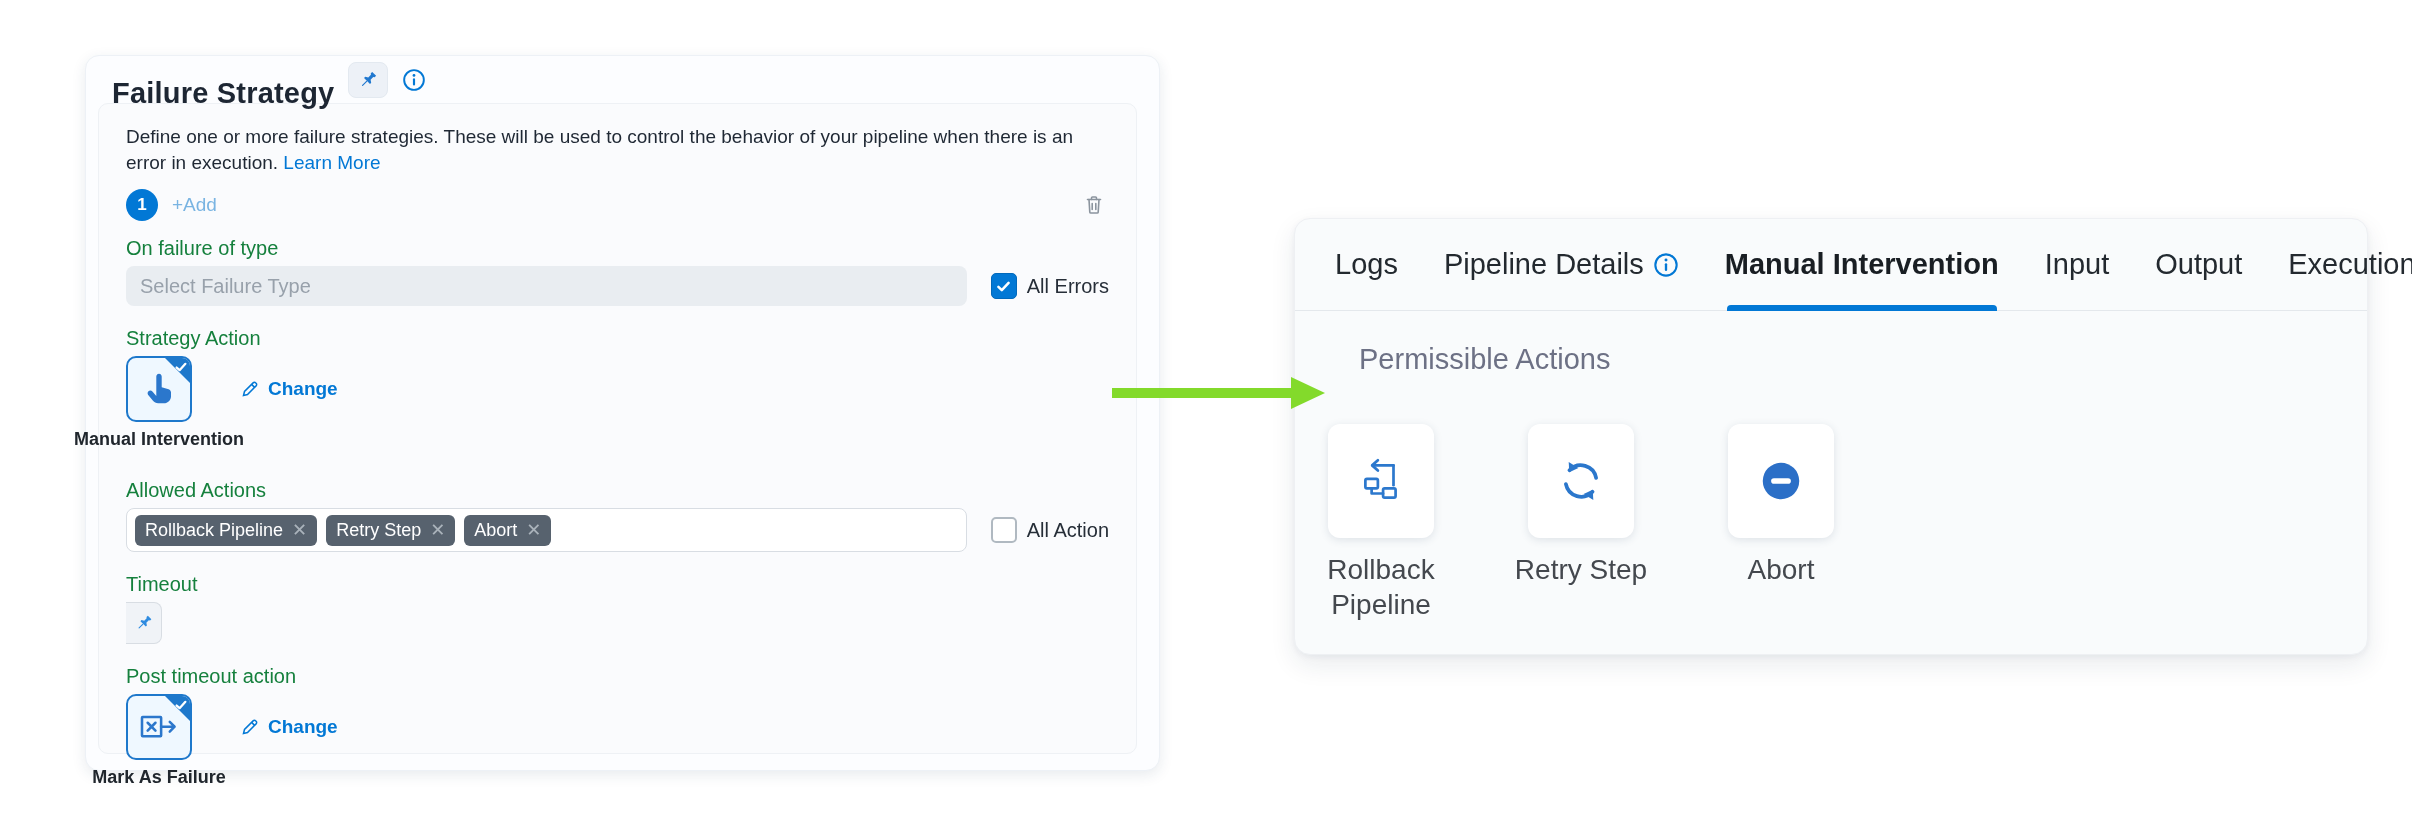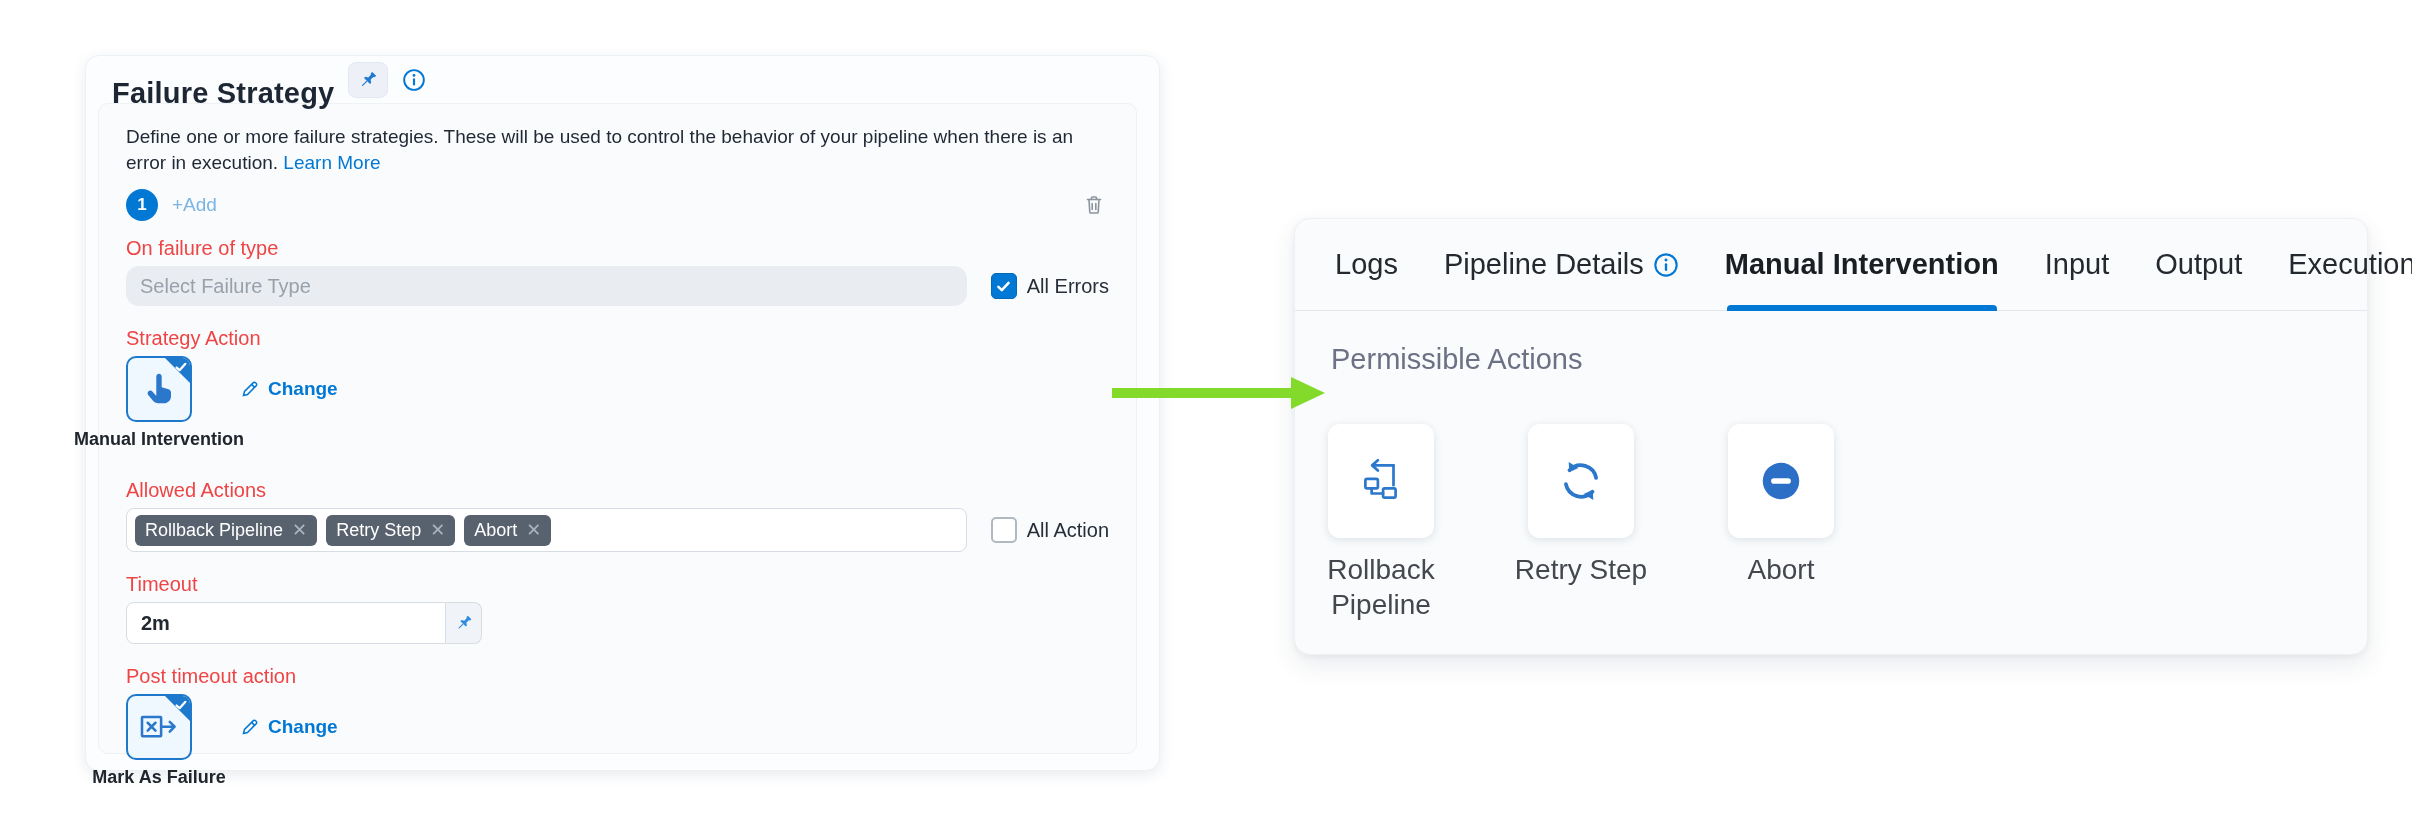--- a/index.html
+++ b/index.html
@@ -39,25 +39,25 @@
   .badge-row{ display:flex; align-items:center; height:34px; margin-bottom:14px; }
   .index-badge{
     width:32px; height:32px; border-radius:50%; background:#0278d5; color:#fff;
     font-size:17px; font-weight:bold; display:flex; align-items:center; justify-content:center;
     cursor:pointer;
   }
   .add-link{ margin-left:14px; font-size:19px; color:#79b4e2; cursor:pointer; }
   .trash-btn{ margin-left:auto; width:30px; height:30px; display:flex; align-items:center; justify-content:center; cursor:pointer; }
   .trash-btn svg{ width:24px; height:24px; }
 
-  .form-label{ font-size:20px; color:#ef4444; height:24px; line-height:24px; margin-bottom:6px; }
+  .form-label{ font-size:20px; color:#15803d; height:24px; line-height:24px; margin-bottom:6px; }
   .field-row{ display:flex; align-items:center; margin-bottom:20px; }
 
   .select-box{
-    width:892px; height:40px; background:#e9edf1; border-radius:13px;
+    width:892px; height:40px; background:#e9edf1; border-radius:8px;
     display:flex; align-items:center; padding:0 14px; cursor:default;
   }
   .placeholder{ font-size:20px; color:#98a1ab; }
 
   .checkbox{ width:26px; height:26px; border-radius:5px; margin-left:24px; flex:none; cursor:pointer;
     display:flex; align-items:center; justify-content:center; }
   .checkbox.checked{ background:#0278d5; border:1px solid #0269bb; }
   .checkbox.unchecked{ background:#ffffff; border:2px solid #b0b9c1; }
   .cb-label{ font-size:20px; color:#262e38; margin-left:10px; white-space:nowrap; }
 
@@ -116,21 +116,21 @@
   }
   .tab{ position:relative; height:92px; display:flex; align-items:center; gap:9px;
     font-size:29px; color:#23292f; cursor:pointer; white-space:nowrap; }
   .tab.active{ font-weight:bold; color:#191e23; }
   .tab.active::after{
     content:""; position:absolute; left:2px; right:2px; bottom:0; height:6px;
     background:#0278d5; border-radius:4px 4px 0 0;
   }
   .tab .info-icon, .tab .info-icon svg{ width:26px; height:26px; }
 
-  .section-title{ margin:32px 0 0 36px; font-size:29px; color:#6d7185; }
+  .section-title{ margin:32px 0 0 64px; font-size:29px; color:#6d7185; }
 
   .actions-row{ display:flex; gap:94px; margin:48px 0 0 33px; }
   .action{ position:relative; width:106px; }
   .action-card{
     width:106px; height:114px; background:#ffffff; border-radius:12px;
     box-shadow:0 2px 9px rgba(40,60,90,.13); display:flex; align-items:center; justify-content:center;
     cursor:pointer;
   }
   .action-card svg{ width:50px; height:50px; }
   .action-label{
@@ -242,21 +242,20 @@
           <span>Abort</span>
           <span class="tag-x">✕</span>
         </span>
       </div>
       <span class="checkbox unchecked"></span>
       <span class="cb-label">All Action</span>
     </div>
 
     <div class="form-label">Timeout</div>
     <div class="timeout-wrap">
-      <div class="timeout-input">2m</div>
       <div class="timeout-pin">
         <svg viewBox="0 0 24 24">
           <g transform="rotate(45 12 12)">
             <path d="M9 2.5h6v2.2l-1.2 1v4.1l2.8 1.9v1.8H7.4v-1.8l2.8-1.9V5.7L9 4.7z" fill="#2e8be0"></path>
             <rect x="11.35" y="13.5" width="1.3" height="7.5" rx="0.65" fill="#2e8be0"></rect>
           </g>
         </svg>
       </div>
     </div>
 

